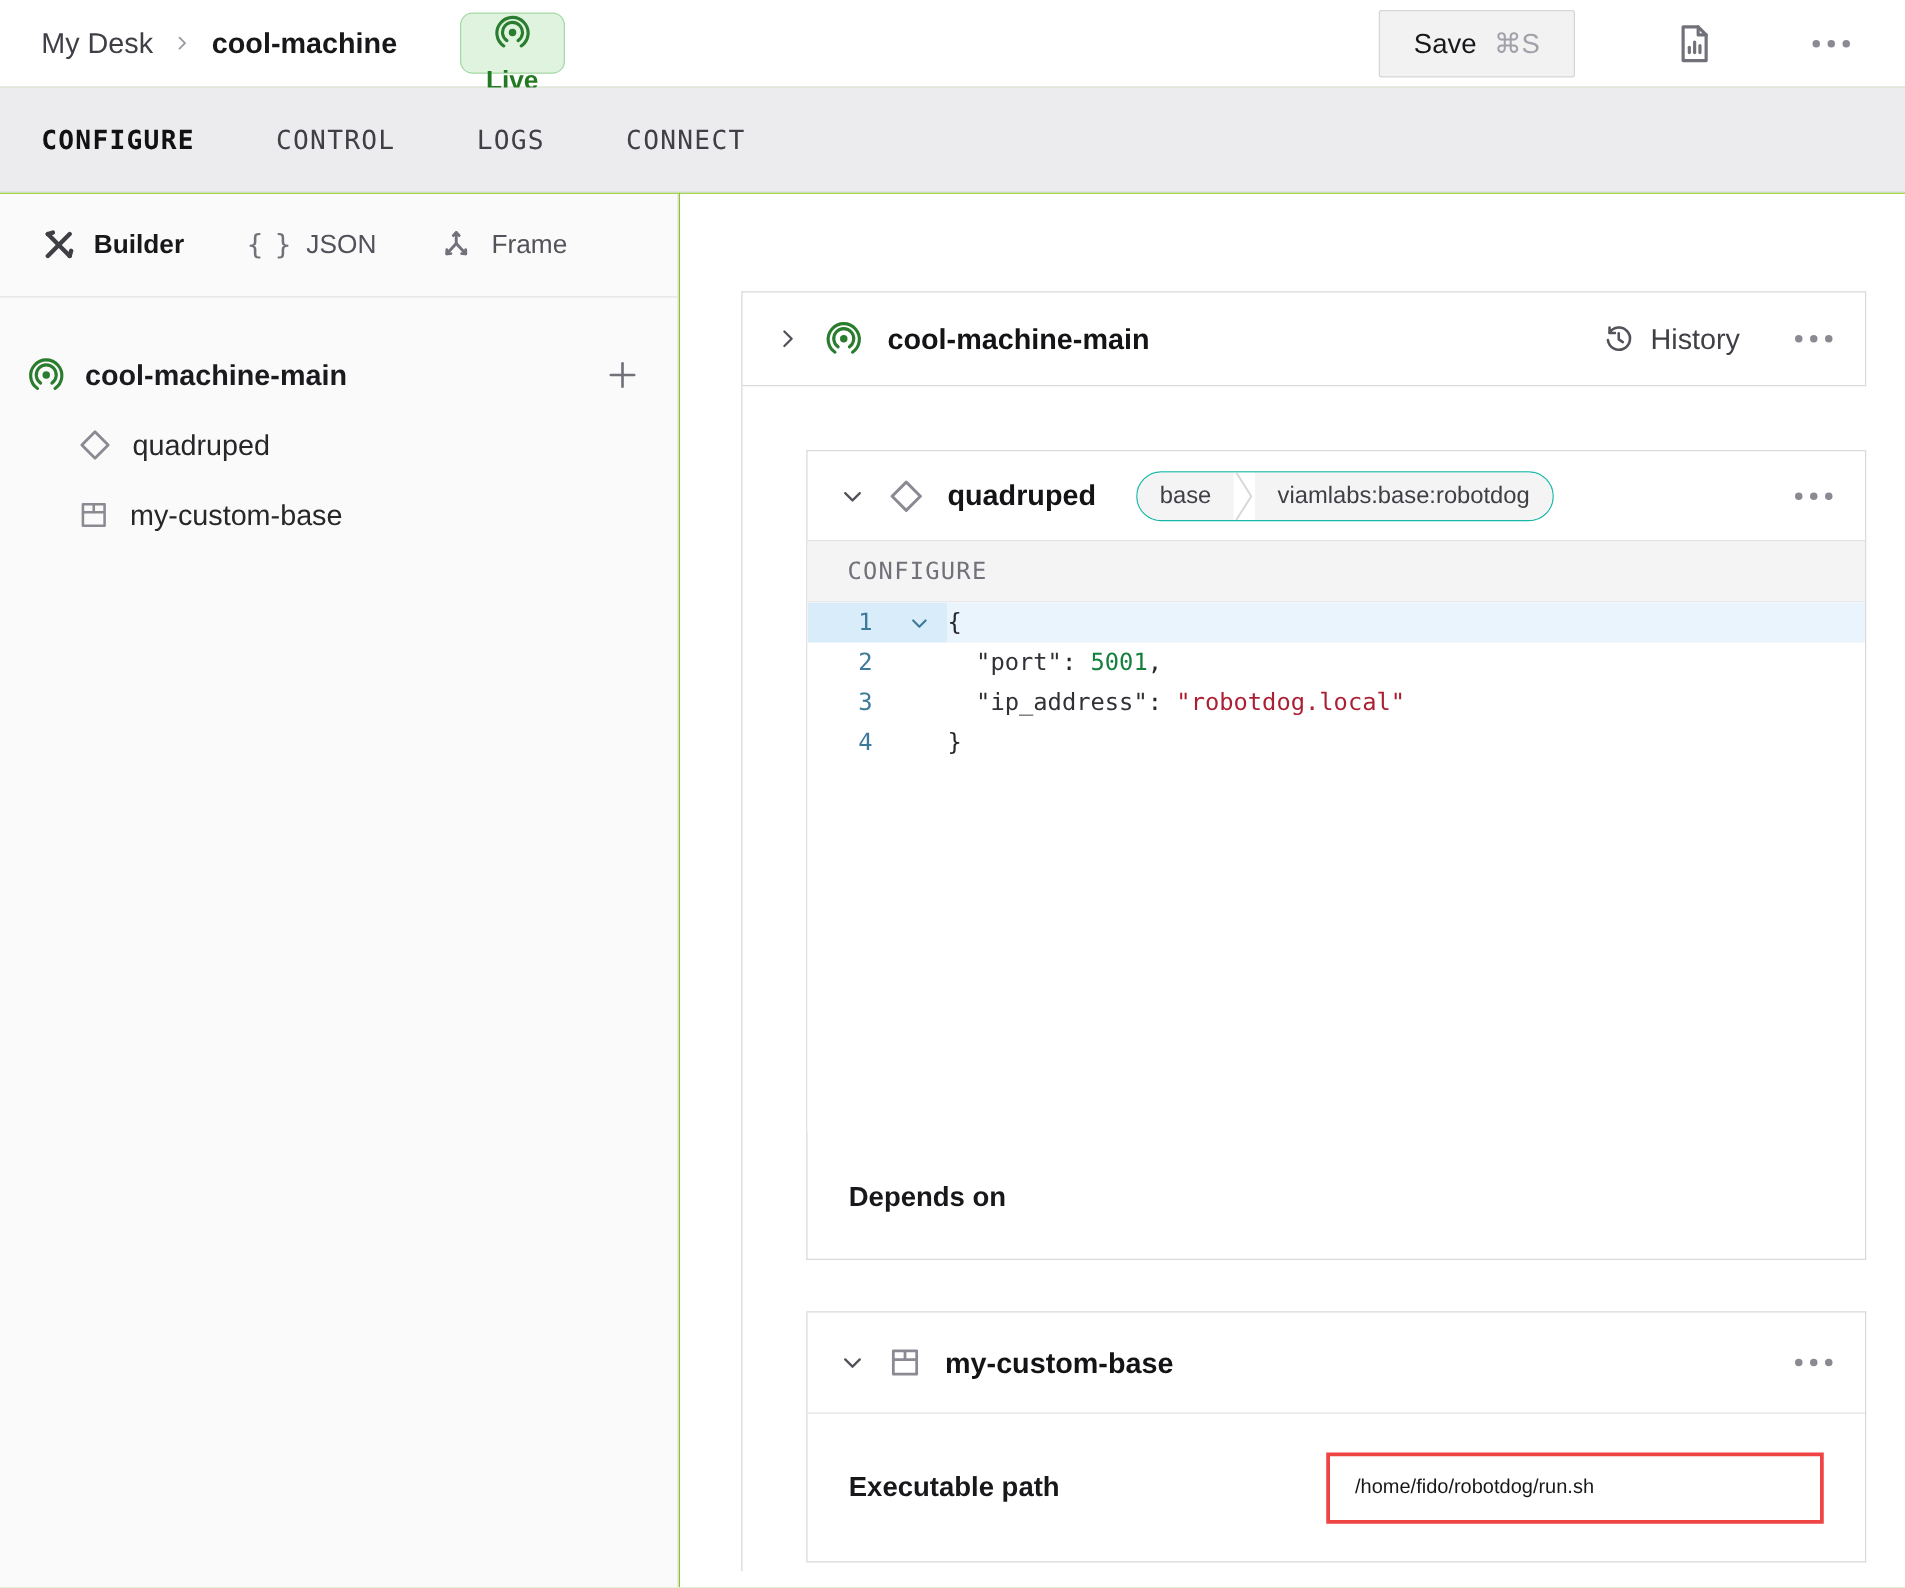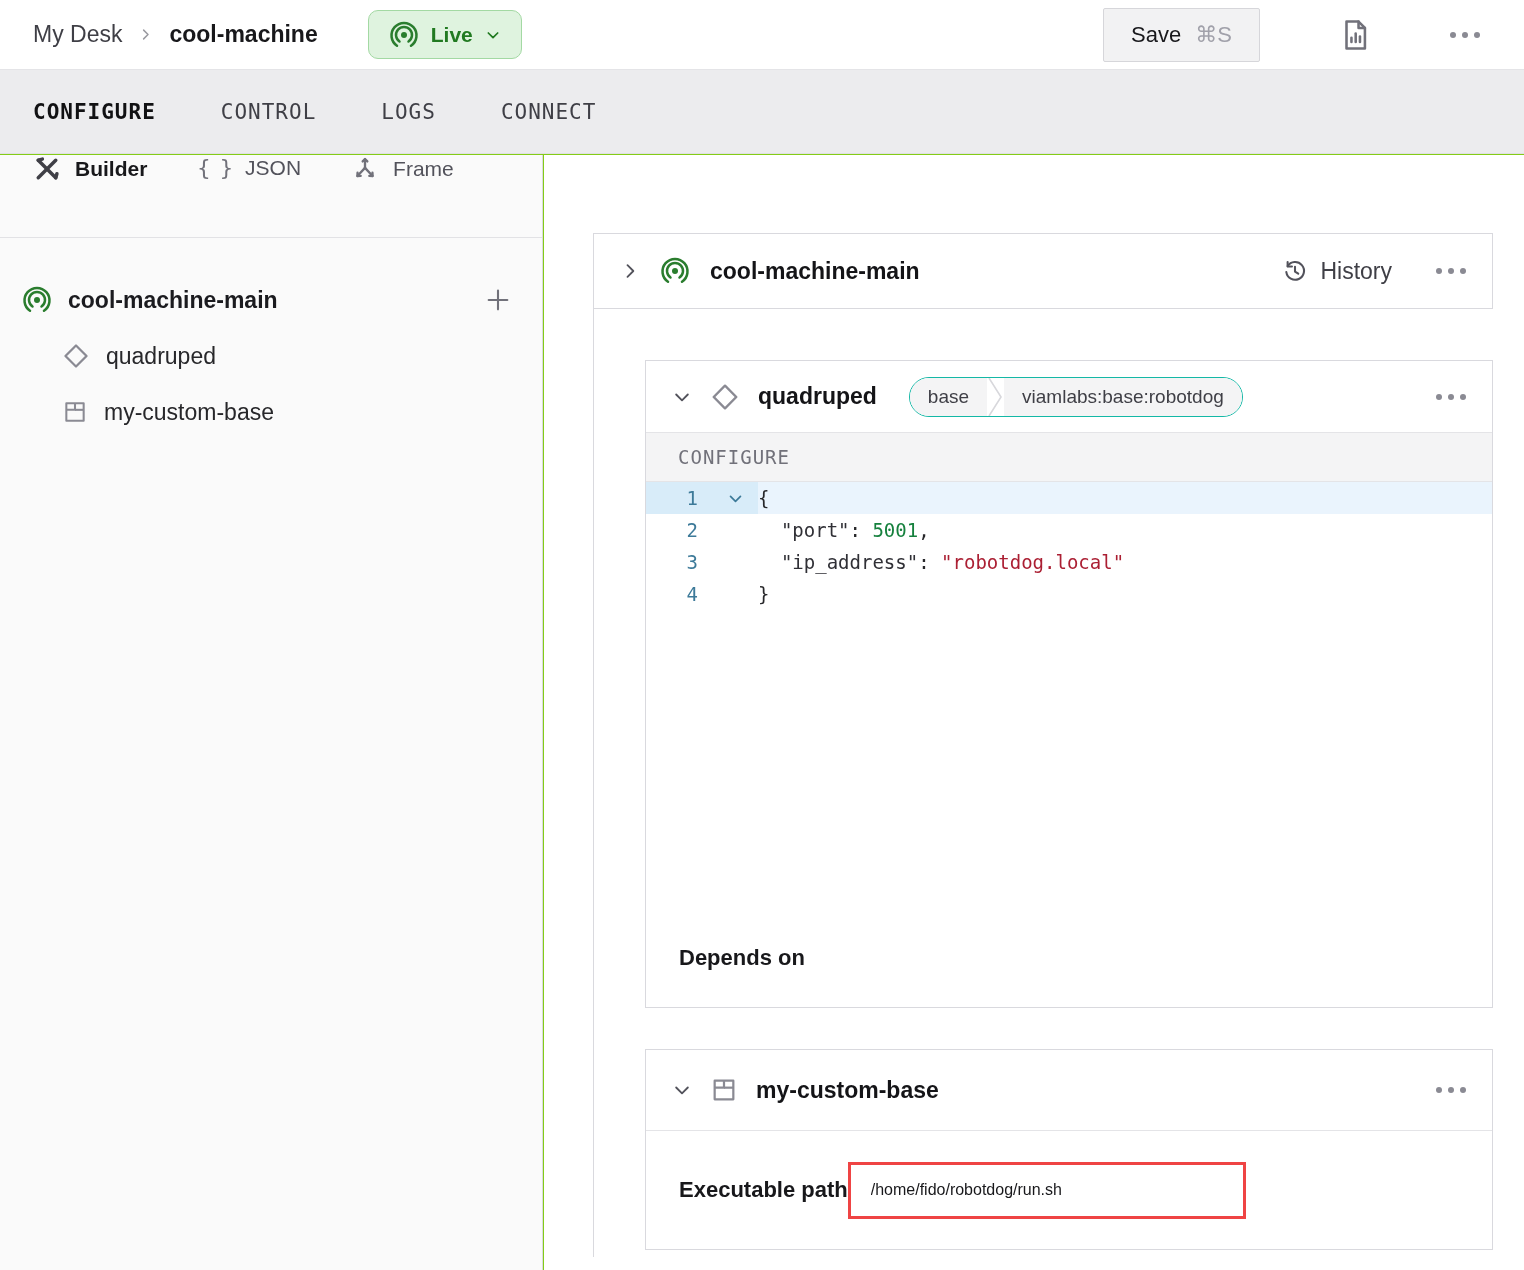--- a/index.html
+++ b/index.html
@@ -8,21 +8,21 @@
   .page { position:relative; width:1524px; height:1270px; background:#84cc16; overflow:hidden; }
 
   
   .header { position:absolute; top:0; left:0; width:100%; height:70px; background:#fff;
             border-bottom:1px solid #e4e4e7; display:flex; align-items:center; padding:0 44px 0 33px; }
   .crumbs { display:flex; align-items:center; gap:16px; }
   .crumb-parent { font-size:23px; color:#3f3f46; cursor:pointer; }
   .crumb-sep { display:flex; align-items:center; color:#9a9aa0; }
   .crumb-current { font-size:23px; font-weight:bold; color:#18181b; }
   .live-badge { margin-left:50px; height:49px; display:flex; align-items:center; gap:12px;
-                padding:0 20px; background:#dff3df; border:1.5px solid #a3d9a3; border-radius:10px; cursor:pointer; }
+                padding:0 20px; background:#dff3df; border:1.5px solid #a3d9a3; border-radius:10px; cursor:pointer;flex-direction:column; }
   .live-badge .label { font-size:21px; font-weight:600; color:#217a21; }
   .header-right { margin-left:auto; display:flex; align-items:center; gap:78px; }
   .save-btn { width:157px; height:54px; background:#f2f2f3; border:1px solid #d6d6da; border-radius:2px;
               display:flex; align-items:center; justify-content:center; gap:14px; cursor:pointer; }
   .save-btn .save-label { font-size:22px; color:#18181b; }
   .save-btn .save-shortcut { font-size:22px; color:#a1a1aa; }
   .icon-btn { background:none; border:none; display:flex; align-items:center; justify-content:center; cursor:pointer; }
   .dots { display:flex; gap:6px; align-items:center; }
   .dots i { width:6px; height:6px; border-radius:50%; background:#8a8a93; }
 
@@ -30,21 +30,21 @@
   .tabbar { position:absolute; top:70px; left:0; width:100%; height:84px; background:#ececee;
             border-bottom:1px solid #e0e0e3; display:flex; align-items:center; gap:65px; padding-left:33px;
             font-family:"DejaVu Sans Mono", monospace; }
   .tab { font-size:21px; letter-spacing:1px; color:#3f3f46; background:none; border:none; cursor:pointer;
          font-family:inherit; }
   .tab.active { color:#111113; font-weight:bold; }
 
   
   .sidebar { position:absolute; top:155px; left:0; width:543px; bottom:0; background:#fafafa;
              border-right:1px solid #d9d9de; }
-  .modes { height:83px; border-bottom:1px solid #e2e2e5; display:flex; align-items:flex-start; gap:50px; padding-left:33px; }
+  .modes { height:83px; border-bottom:1px solid #e2e2e5; display:flex; align-items:center; gap:50px; padding-left:33px; }
   .mode { display:flex; align-items:center; gap:14px; cursor:pointer; }
   .mode .mode-label { font-size:21px; color:#52525b; }
   .mode.active .mode-label { font-weight:bold; color:#18181b; }
   .json-glyph { font-family:"DejaVu Sans Mono", monospace; font-size:22px; color:#71717a; letter-spacing:-2px; }
   .tree { padding-top:34px; }
   .tree-row { display:flex; align-items:center; height:56px; cursor:pointer; }
   .tree-root { padding:0 30px 0 22px; gap:16px; }
   .tree-root .tree-label { font-size:23px; font-weight:bold; color:#1b1b1f; }
   .tree-child { padding-left:62px; gap:16px; }
   .tree-child .tree-label { font-size:23px; color:#27272a; }
@@ -84,21 +84,21 @@
   .tok-string { color:#ab1f33; }
   .tok-plain { color:#27272a; }
   .depends-row { height:103px; display:flex; align-items:center; justify-content:space-between; padding:0 33px; flex:0 0 auto; }
   .field-label { font-size:22px; font-weight:bold; color:#18181b; }
   .select-box { width:398px; height:57px; border:1px solid #d4d4d8; background:#fff; display:flex; align-items:center;
                 justify-content:space-between; padding:0 20px; cursor:pointer; }
   .select-box .placeholder { font-size:20px; color:#8e95a3; }
 
   .process-card { left:101px; top:894px; width:848px; height:201px; display:flex; flex-direction:column; }
   .process-card .card-head { height:80px; }
-  .process-body { border-top:1px solid #e4e4e7; flex:1; display:flex; align-items:center; justify-content:flex-start; padding:0 33px; }
+  .process-body { border-top:1px solid #e4e4e7; flex:1; display:flex; align-items:center; justify-content:space-between; padding:0 33px; }
   .text-input { width:398px; height:57px; border:3px solid #ef4444; background:#fff; padding:0 20px;
                 font-family:"Liberation Sans", sans-serif; font-size:16px; color:#18181b; }
 
   svg { display:block; }
 </style>
 </head>
 <body>
 
 <div class="page">
 

